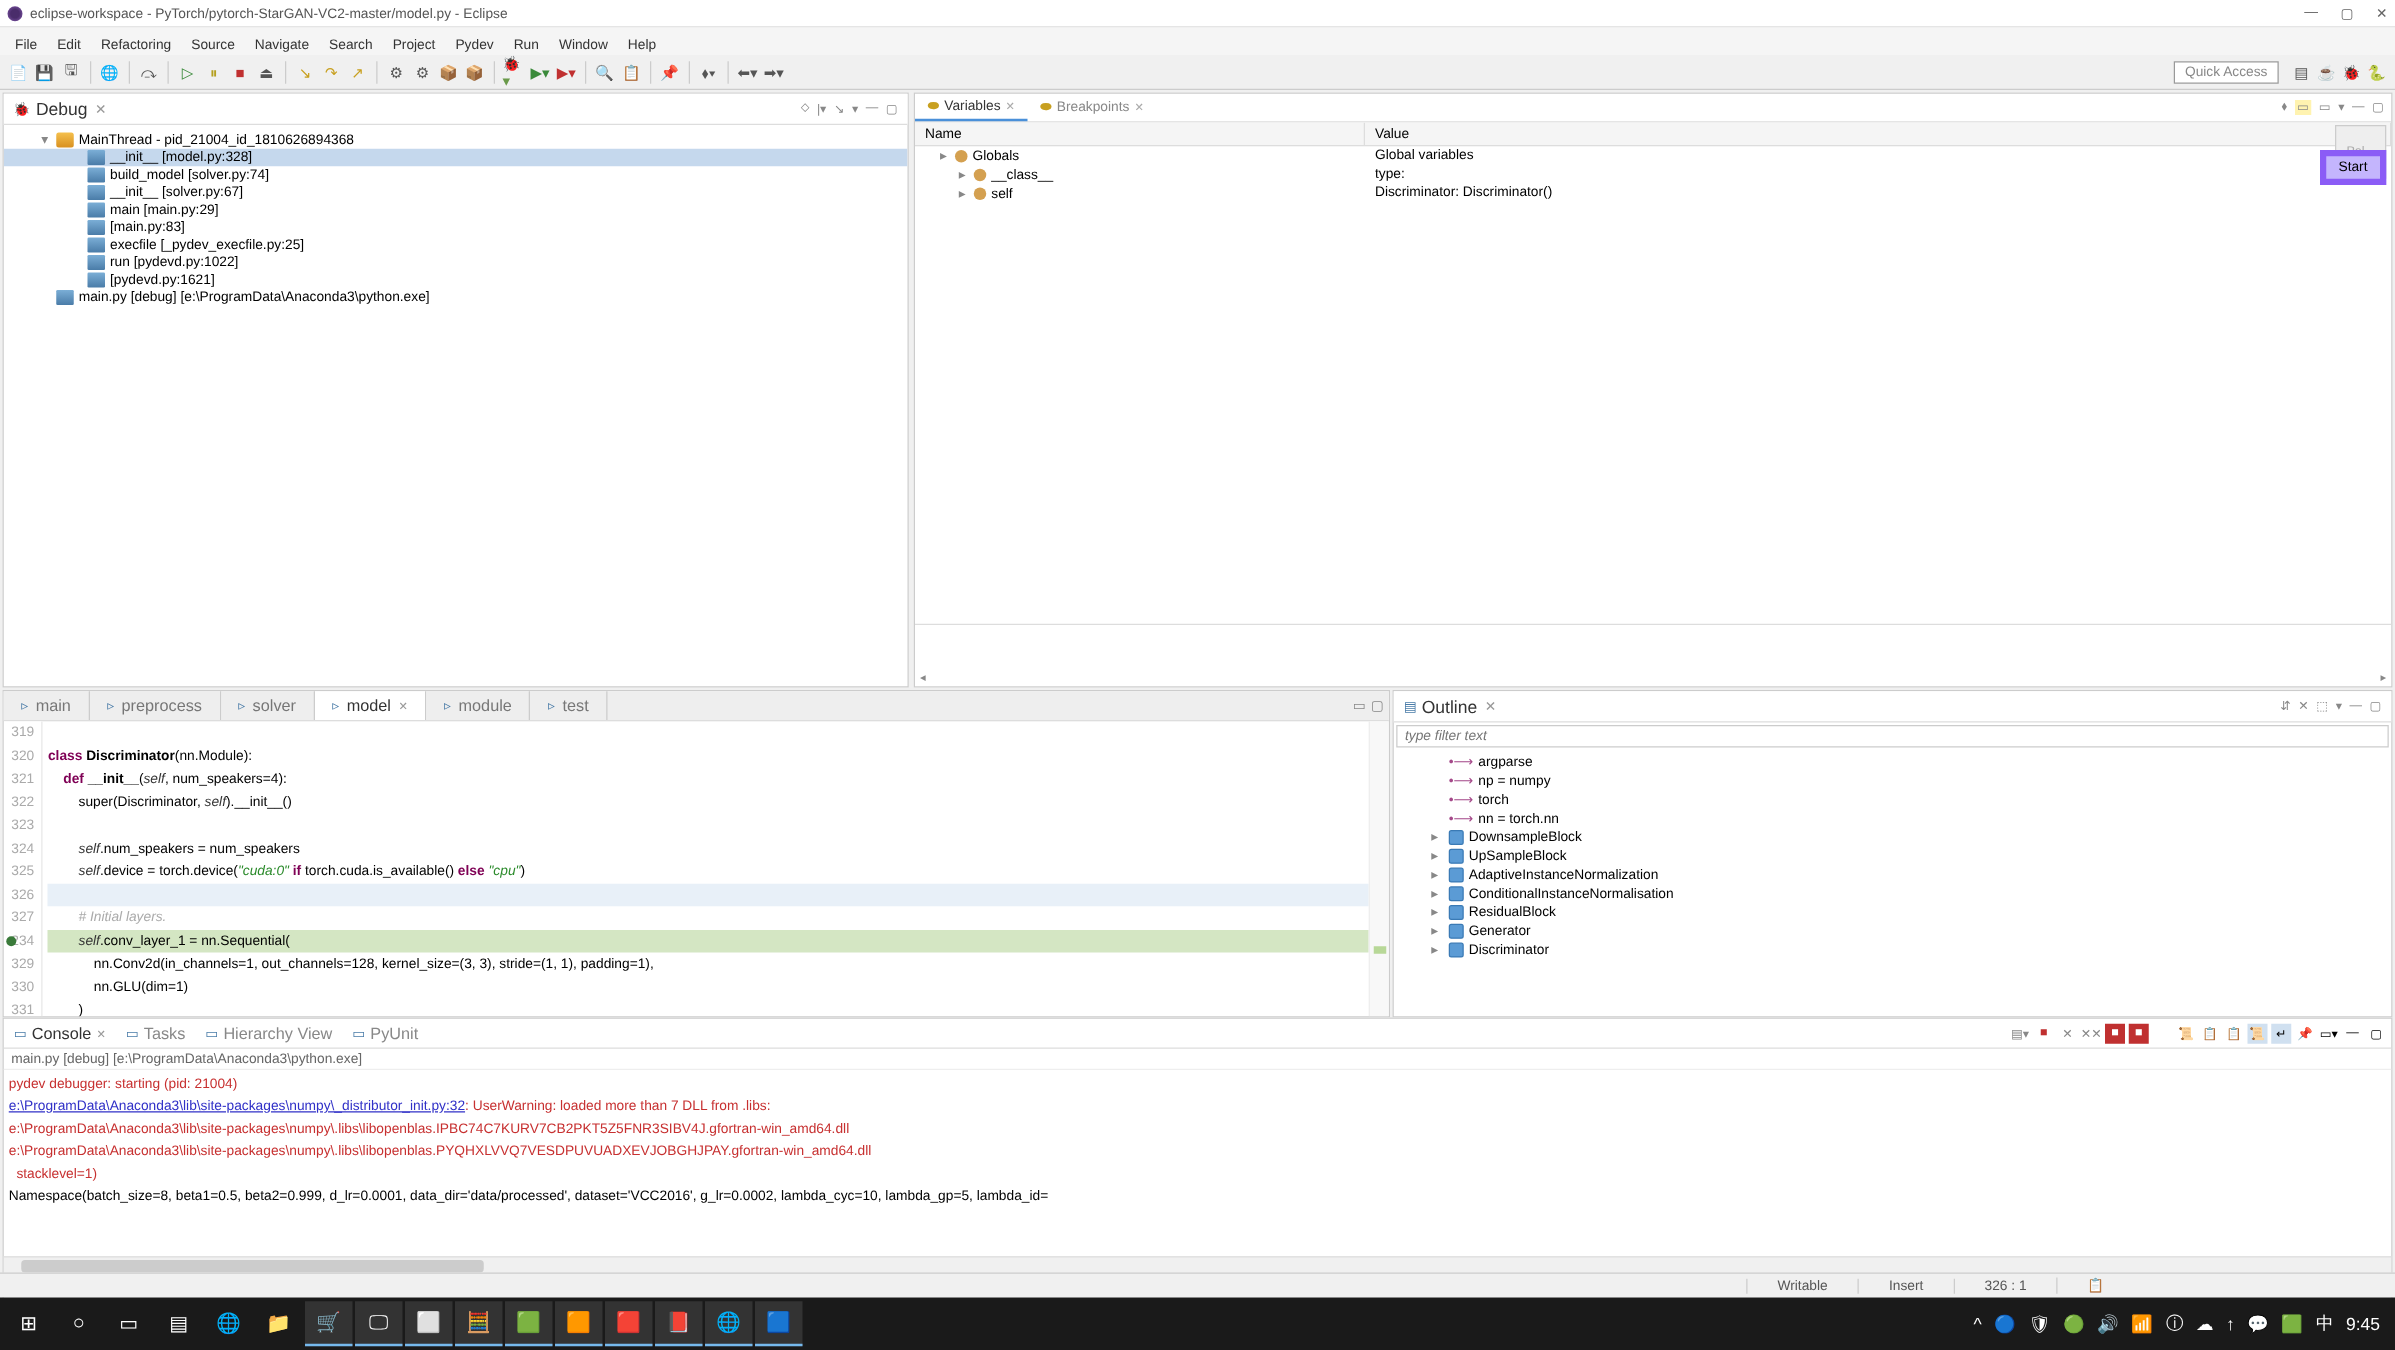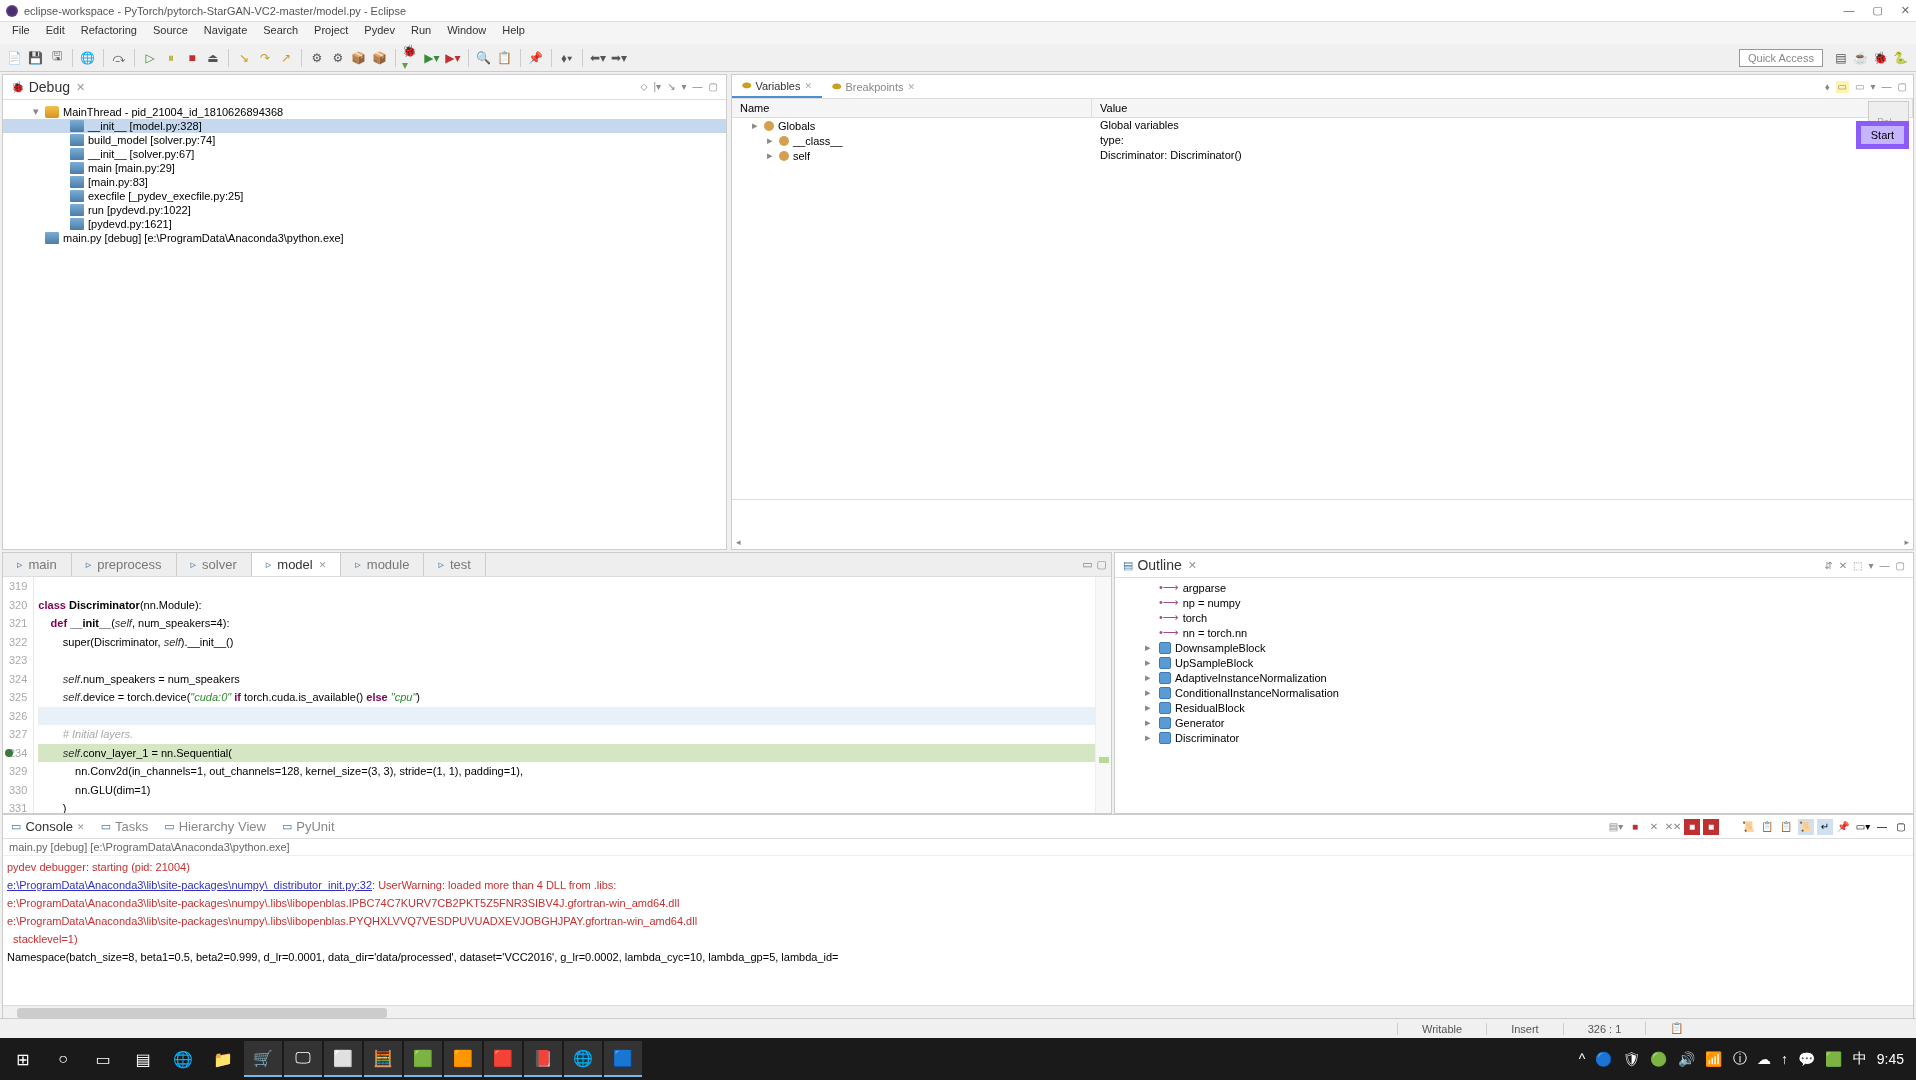--- a/index.html
+++ b/index.html
@@ -3,21 +3,21 @@
 <meta charset="utf-8">
 <style>
 * { margin: 0; padding: 0; box-sizing: border-box; font-family: "Segoe UI", Tahoma, sans-serif; font-size: 11px; }
 body { background: #f0f0f0; width: 1916px; height: 1080px; overflow: hidden; position: relative; }
 
 .titlebar { height: 22px; background: #fff; display: flex; align-items: center; padding: 0 6px; color: #555; border-bottom: 1px solid #ddd; }
 .titlebar-icon { width: 12px; height: 12px; background: radial-gradient(circle, #4a2d6b 40%, #8b5fb5 100%); border-radius: 50%; margin-right: 6px; }
 .titlebar-controls { margin-left: auto; display: flex; gap: 18px; color: #666; }
 .titlebar-controls span { cursor: pointer; }
 
-.menubar { height: 22px; background: #f5f5f5; display: flex; align-items: flex-start; padding: 0 4px; color: #333; }
+.menubar { height: 22px; background: #f5f5f5; display: flex; align-items: flex-end; padding: 0 4px; color: #333; }
 .menubar span { padding: 2px 8px; cursor: pointer; }
 
 .toolbar { height: 28px; background: #f0f0f0; border-bottom: 1px solid #ccc; display: flex; align-items: center; padding: 0 6px; gap: 3px; }
 .tb-btn { width: 18px; height: 18px; display: inline-flex; align-items: center; justify-content: center; font-size: 12px; color: #555; cursor: pointer; }
 .tb-sep { width: 1px; height: 18px; background: #ccc; margin: 0 3px; }
 .quick-access { margin-left: auto; border: 1px solid #999; padding: 2px 8px; background: #fff; color: #888; margin-right: 6px; }
 .perspective-btns { display: flex; gap: 2px; }
 
 .main-area { display: flex; height: 480px; }
 
@@ -368,20 +368,21 @@
       <span class="close-x">✕</span>
       <div class="panel-toolbar">
         <span>⇵</span>
         <span>✕</span>
         <span>⬚</span>
         <span>▾</span>
         <span>—</span>
         <span>▢</span>
       </div>
     </div>
+    <input class="filter-input" placeholder="type filter text" style="">
     <div class="outline-tree" id="outline-tree">
         <div class="outline-item">
           <span class="arrow"></span>
           <span class="imp-icon">•⟶</span>
           <span>argparse</span>
         </div>
         <div class="outline-item">
           <span class="arrow"></span>
           <span class="imp-icon">•⟶</span>
           <span>np = numpy</span>
@@ -459,21 +460,21 @@
         <span style="background:#d0e0f0">↵</span>
         <span>📌</span>
         <span>▭▾</span>
         <span>—</span>
         <span>▢</span>
       </div>
     </div>
     <div class="console-desc">main.py [debug] [e:\ProgramData\Anaconda3\python.exe]</div>
     <div class="console-output" id="console-output">
         <div class="console-line c-warn">pydev debugger: starting (pid: 21004)</div>
-        <div class="console-line "><span class="c-link">e:\ProgramData\Anaconda3\lib\site-packages\numpy\_distributor_init.py:32</span><span class="c-warn">: UserWarning: loaded more than 4 DLL from .libs:</span></div>
+        <div class="console-line "><span class="c-link">e:\ProgramData\Anaconda3\lib\site-packages\numpy\_distributor_init.py:32</span><span class="c-warn">: UserWarning: loaded more than 7 DLL from .libs:</span></div>
         <div class="console-line c-warn">e:\ProgramData\Anaconda3\lib\site-packages\numpy\.libs\libopenblas.IPBC74C7KURV7CB2PKT5Z5FNR3SIBV4J.gfortran-win_amd64.dll</div>
         <div class="console-line c-warn">e:\ProgramData\Anaconda3\lib\site-packages\numpy\.libs\libopenblas.PYQHXLVVQ7VESDPUVUADXEVJOBGHJPAY.gfortran-win_amd64.dll</div>
         <div class="console-line c-warn">  stacklevel=1)</div>
         <div class="console-line ">Namespace(batch_size=8, beta1=0.5, beta2=0.999, d_lr=0.0001, data_dir='data/processed', dataset='VCC2016', g_lr=0.0002, lambda_cyc=10, lambda_gp=5, lambda_id=</div>
       </div>
     <div class="console-scroll">
       <div class="thumb"></div>
     </div>
     <div class="console-prompt">&gt;&gt;&gt; </div>
   </div>

